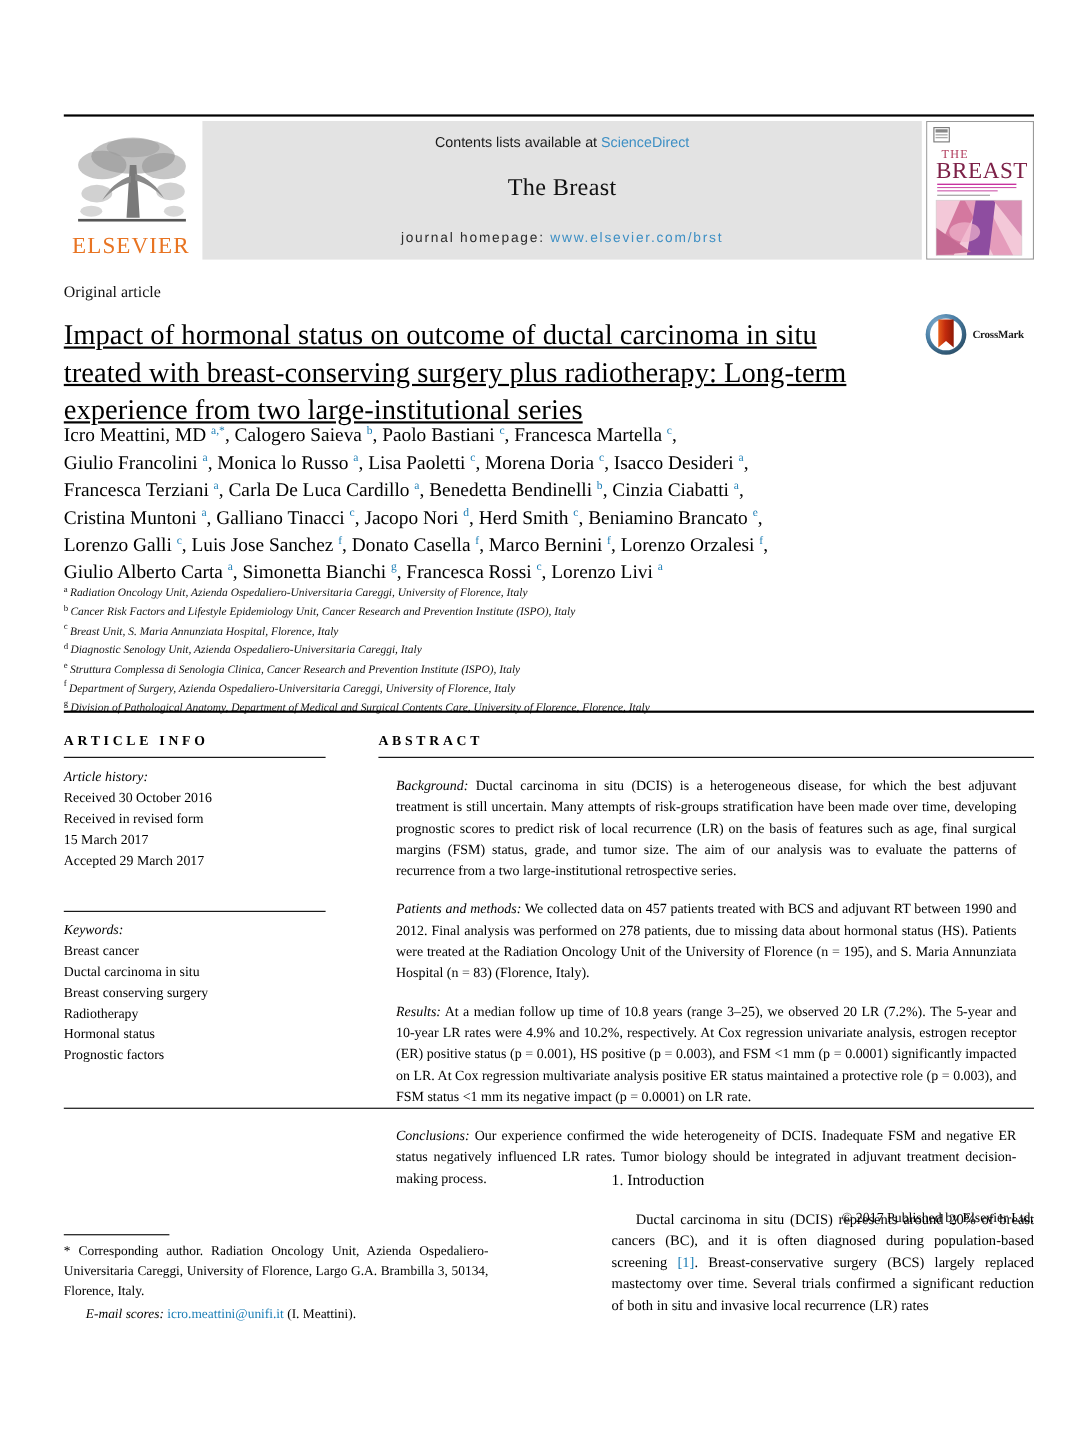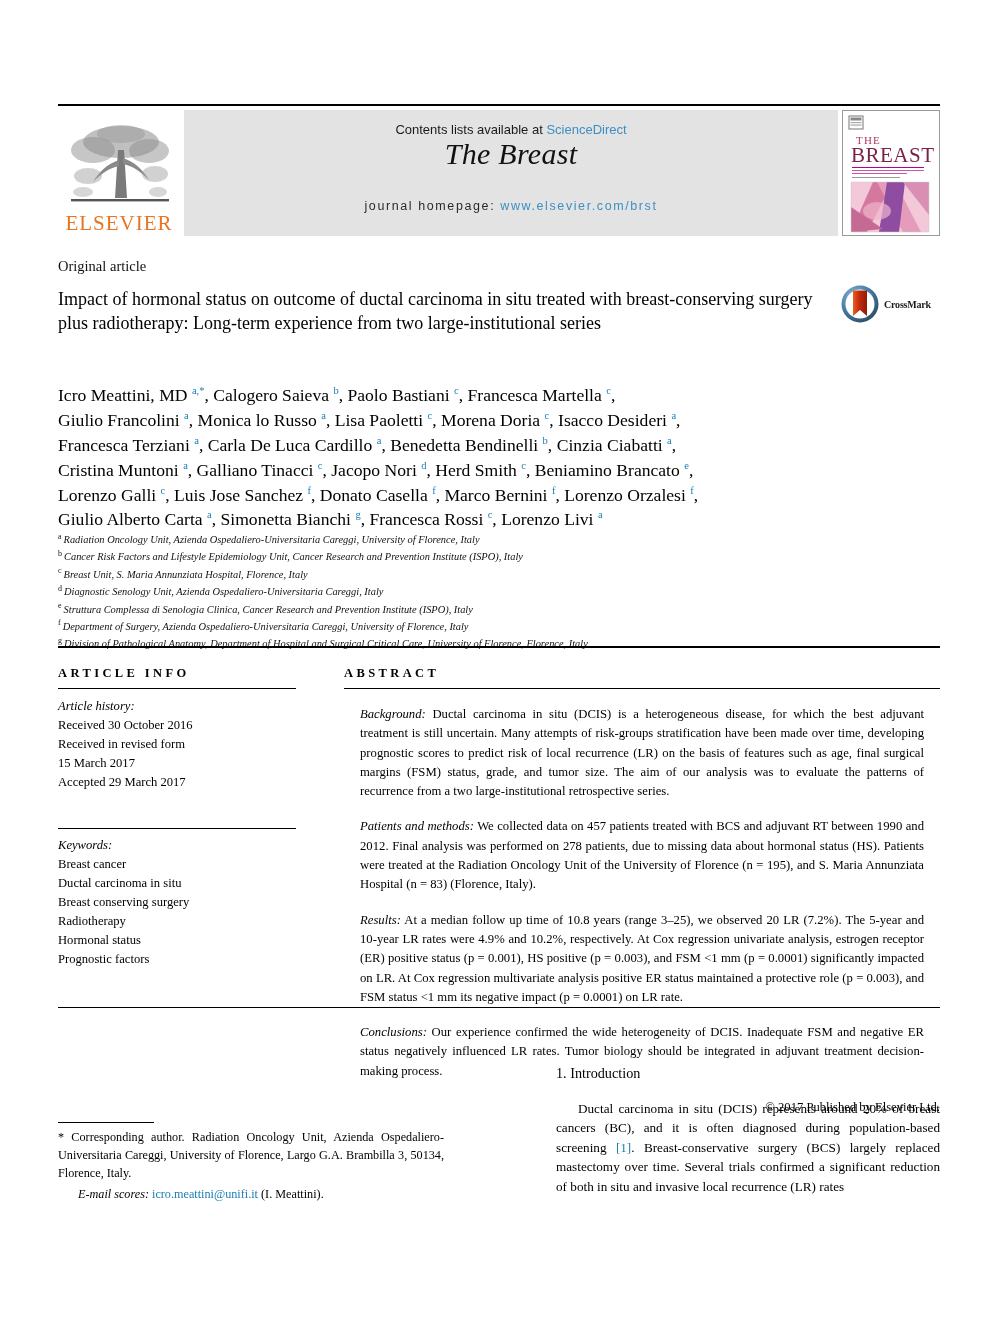--- a/index.html
+++ b/index.html
@@ -81,32 +81,32 @@
     font-family: "Liberation Sans", sans-serif;
     font-size: 13px;
     color: #1a1a1a;
     margin-top: 12px;
   }
   .contents-line .sd {
     color: #3d8fc4;
   }
   .journal-title {
     font-family: "Liberation Serif", serif;
-    font-size: 30px;
+    font-size: 22px;
     color: #111;
+    margin-top: 20px;
     letter-spacing: .3px;
-    font-style: italic;
   }
   .homepage-line {
     font-family: "Liberation Sans", sans-serif;
     font-size: 12.5px;
     color: #2b2b2b;
     letter-spacing: 1.6px;
     position: absolute;
-    bottom: 23px;
+    bottom: 13px;
   }
   .homepage-line .url { color: #3d8fc4; }
 
   .cover-thumb {
     flex: 0 0 96px;
     width: 96px;
     border: 1px solid #9a9a9a;
     background: #fff;
     position: relative;
     overflow: hidden;
@@ -122,25 +122,26 @@
     color: #111;
   }
   .title-block {
     position: absolute;
     top: 288px;
     left: 58px;
     width: 760px;
   }
   .paper-title {
     font-family: "Liberation Serif", serif;
-    font-size: 18px;
+    font-size: 26px;
     line-height: 1.31;
     color: #000;
     font-weight: normal;
     margin: 0;
+    text-decoration: underline;
   }
   .crossmark {
     position: absolute;
     top: 282px;
     left: 840px;
     width: 104px;
     height: 44px;
     display: flex;
     align-items: center;
     gap: 4px;
@@ -409,21 +410,21 @@
     <div>Giulio Alberto Carta <sup class="aff-mark">a</sup>, Simonetta Bianchi <sup class="aff-mark">g</sup>, Francesca Rossi <sup class="aff-mark">c</sup>, Lorenzo Livi <sup class="aff-mark">a</sup></div>
   </div>
 
   <div class="affils">
     <div class="a-line"><sup>a</sup><span>Radiation Oncology Unit, Azienda Ospedaliero-Universitaria Careggi, University of Florence, Italy</span></div>
     <div class="a-line"><sup>b</sup><span>Cancer Risk Factors and Lifestyle Epidemiology Unit, Cancer Research and Prevention Institute (ISPO), Italy</span></div>
     <div class="a-line"><sup>c</sup><span>Breast Unit, S. Maria Annunziata Hospital, Florence, Italy</span></div>
     <div class="a-line"><sup>d</sup><span>Diagnostic Senology Unit, Azienda Ospedaliero-Universitaria Careggi, Italy</span></div>
     <div class="a-line"><sup>e</sup><span>Struttura Complessa di Senologia Clinica, Cancer Research and Prevention Institute (ISPO), Italy</span></div>
     <div class="a-line"><sup>f</sup><span>Department of Surgery, Azienda Ospedaliero-Universitaria Careggi, University of Florence, Italy</span></div>
-    <div class="a-line"><sup>g</sup><span>Division of Pathological Anatomy, Department of Hospital and Surgical Critical Care, University of Florence, Florence, Italy</span></div>
+    <div class="a-line"><sup>g</sup><span>Division of Pathological Anatomy, Department of Medical and Surgical Contents Care, University of Florence, Florence, Italy</span></div>
   </div>
 
   <div class="rule-top"></div>
 
   <div class="col-left">
     <div class="sec-head">ARTICLE INFO</div>
     <div class="sec-rule"></div>
     <div class="hist-title">Article history:</div>
     <div class="hist-body">Received 30 October 2016</div>
     <div class="hist-body">Received in revised form</div>

